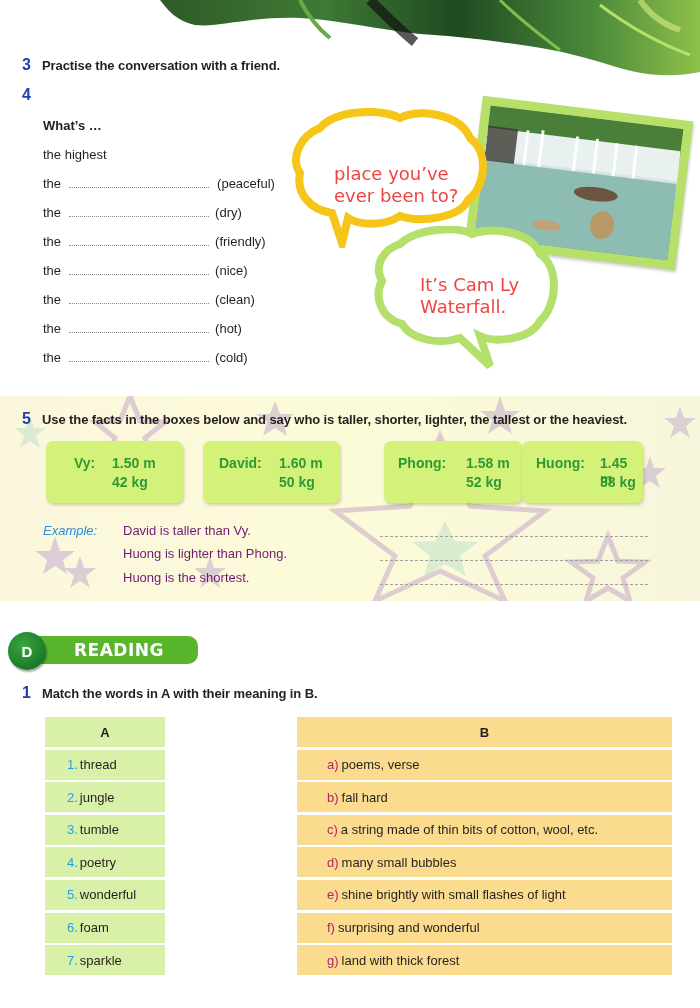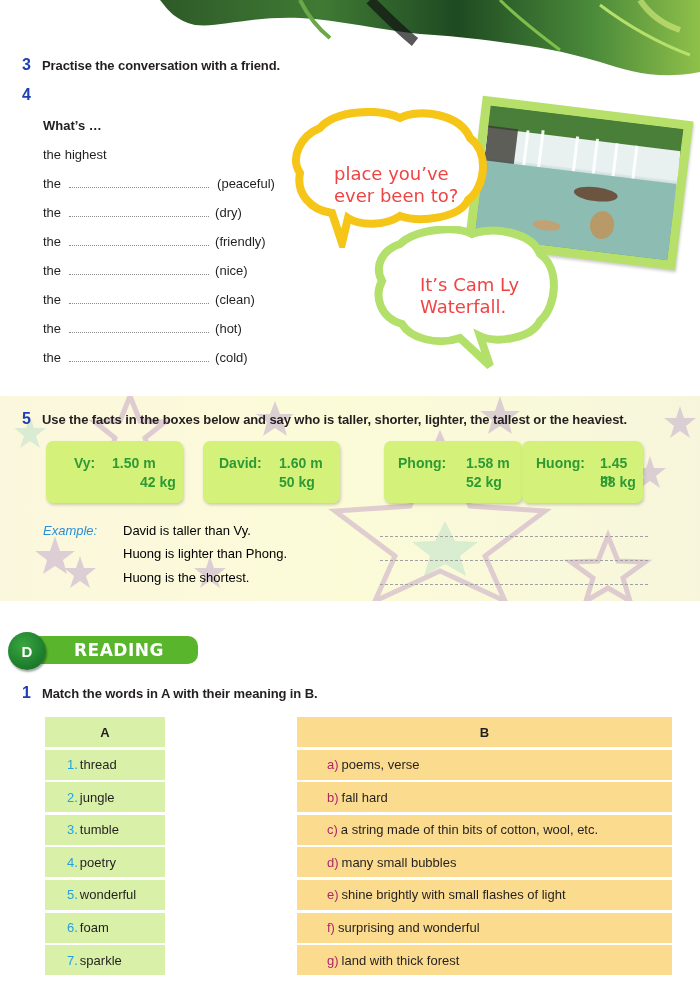--- a/index.html
+++ b/index.html
@@ -25,21 +25,21 @@
     .photo .img { width: 100%; height: 100%; position: relative; overflow: hidden; background: linear-gradient(#3f7a3a 0%, #5f8f47 18%, #d8e6e8 26%, #ffffff 34%, #a9c6c4 48%, #7fb0a8 62%, #6ea79a 100%); }
 
     
     .star-band { position: absolute; left: 0; top: 396px; width: 700px; height: 205px; background: linear-gradient(90deg, #fbf7de 0%, #fbfbd8 50%, #f7f6dc 100%); overflow: hidden; }
 
     .fact-box { position: absolute; top: 441px; height: 62px; background: #d4f27a; border-radius: 7px; box-shadow: 1px 2px 3px rgba(120,120,80,0.35); color: #2f9a35; font-weight: bold; font-size: 14px; }
     .fact-box .name { position: absolute; top: 14px; }
     .fact-box .h { position: absolute; top: 14px; }
     .fact-box .w { position: absolute; top: 33px; }
 
-    .example { position: absolute; font-size: 13px; color: #000000; }
+    .example { position: absolute; font-size: 13px; color: #701a75; }
     .example-label { position: absolute; left: 43px; top: 523px; font-style: italic; color: #2a8fd6; font-size: 13px; }
     .ans-line { position: absolute; left: 380px; width: 268px; border-bottom: 1px dashed #a0a0a0; }
 
     
     .reading-bar { position: absolute; left: 30px; top: 636px; width: 168px; height: 28px; background: #58b52c; border-radius: 0 10px 10px 0; }
     .reading-title { position: absolute; left: 74px; top: 640px; color: #ffffff; font-weight: bold; font-size: 17px; letter-spacing: 0.5px; font-family: "DejaVu Sans", sans-serif; }
     .reading-badge { position: absolute; left: 8px; top: 632px; width: 38px; height: 38px; border-radius: 50%; background: radial-gradient(circle at 40% 35%, #3aa640, #1a7a2a 70%); box-shadow: 1px 2px 2px rgba(0,0,0,0.35); color: #fff; font-weight: bold; font-size: 15px; display: flex; align-items: center; justify-content: center; }
 
     
     .col-a { position: absolute; left: 45px; top: 717px; width: 120px; }
@@ -182,21 +182,21 @@
 </div>
 
 <div class="instr" style="top:410px;">
   <span class="num">5</span>
   <span>Use the facts in the boxes below and say who is taller, shorter, lighter, the tallest or the heaviest.</span>
 </div>
 
 <div class="fact-box" style="left:46px;width:137px;">
   <span class="name" style="left:28px;">Vy:</span>
   <span class="h" style="left:66px;">1.50 m</span>
-  <span class="w" style="left:66px;margin-left:28px;">42 kg</span>
+  <span class="w" style="left:66px;">42 kg</span>
 </div>
 <div class="fact-box" style="left:203px;width:137px;">
   <span class="name" style="left:16px;">David:</span>
   <span class="h" style="left:76px;">1.60 m</span>
   <span class="w" style="left:76px;">50 kg</span>
 </div>
 <div class="fact-box" style="left:362px;width:138px;margin-left:22px;">
   <span class="name" style="left:14px;">Phong:</span>
   <span class="h" style="left:82px;">1.58 m</span>
   <span class="w" style="left:82px;">52 kg</span>

